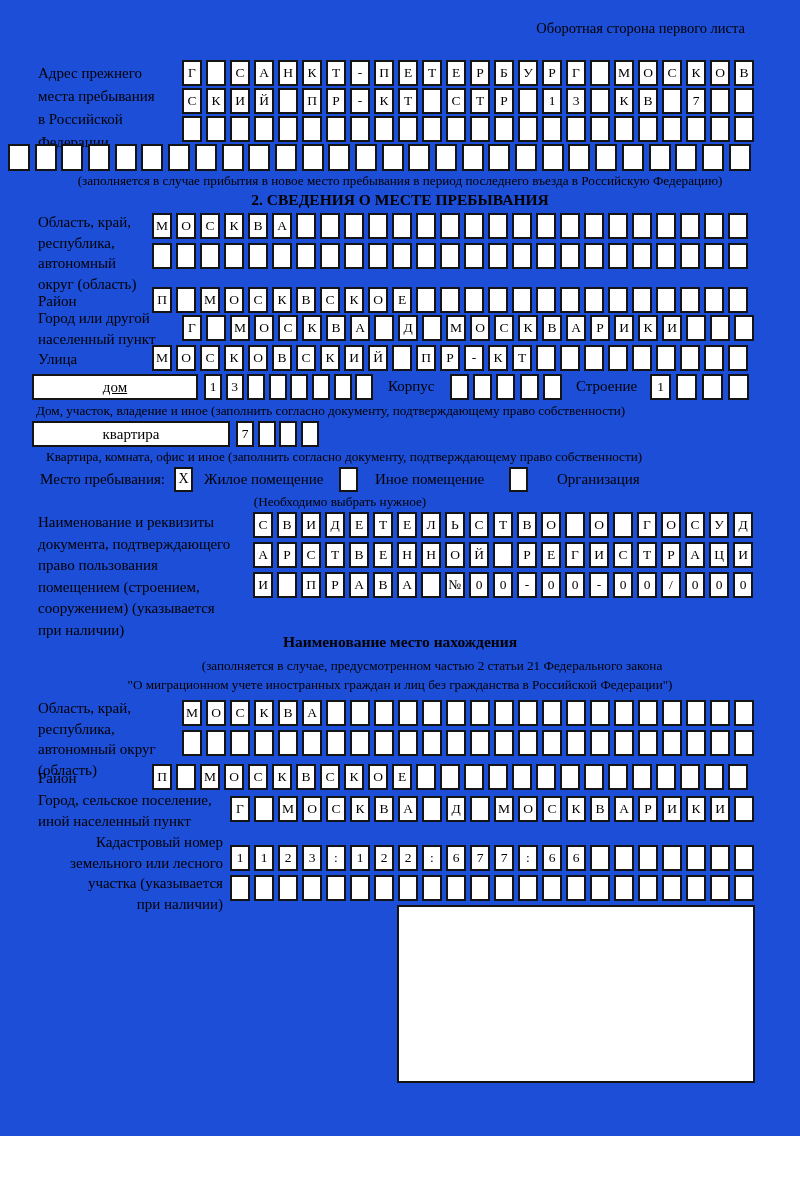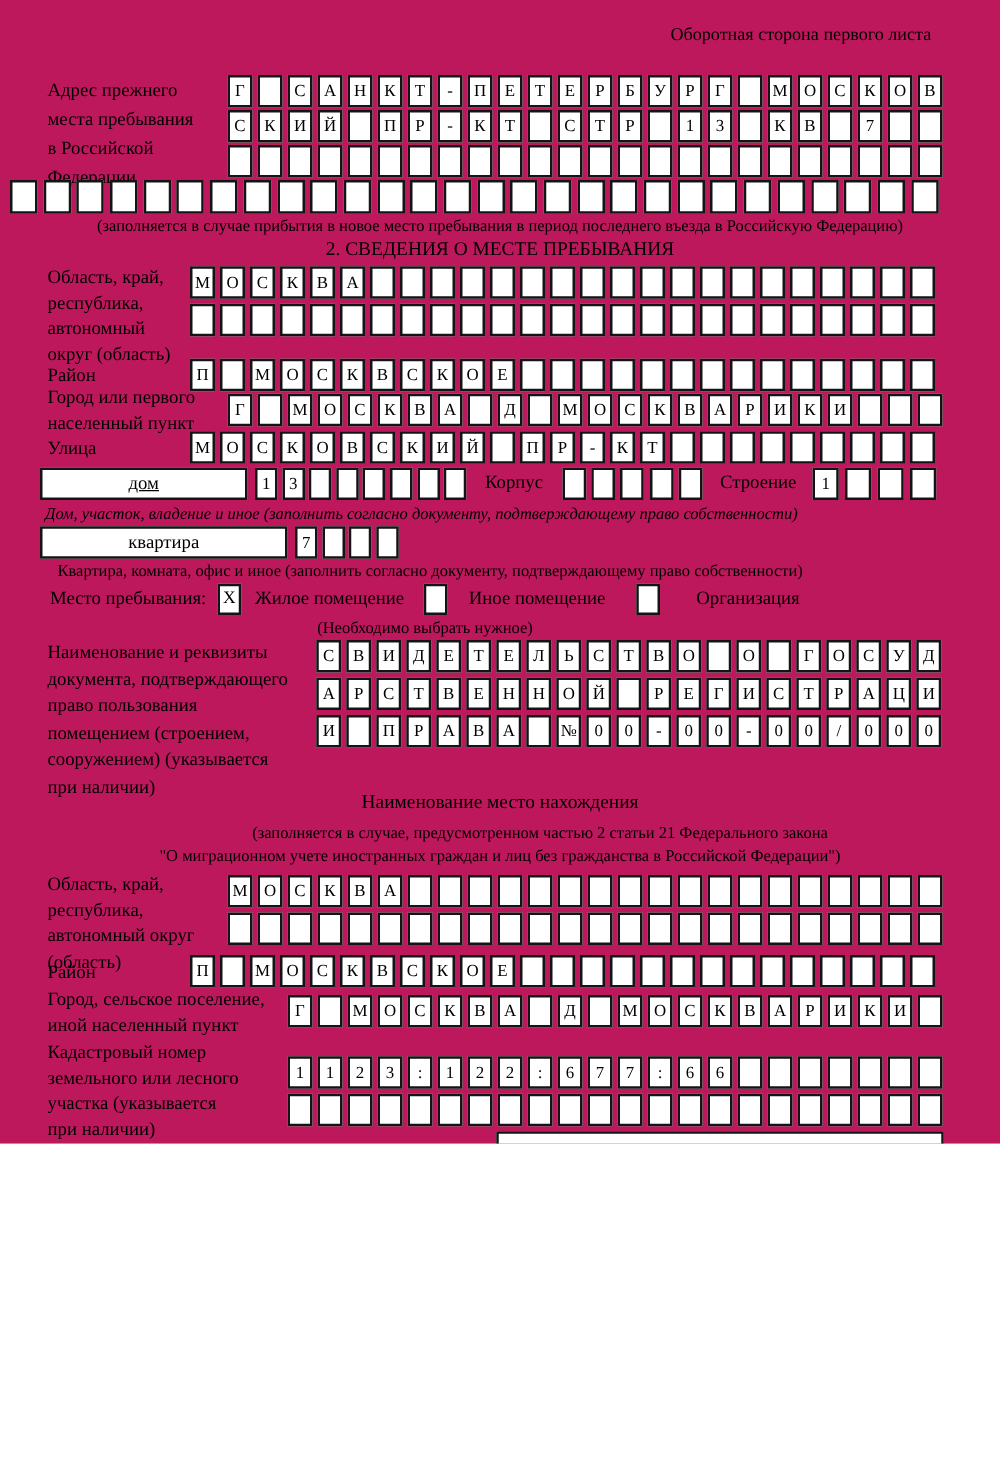--- a/index.html
+++ b/index.html
@@ -1,23 +1,23 @@
 <!DOCTYPE html>
 <html><head>
 <meta charset="utf-8">
 <style>
   html,body{margin:0;padding:0;background:#fff;}
-  .page{position:relative;width:800px;height:915px;background:#be185d;overflow:hidden;
+  .page{position:relative;width:800px;height:1136px;background:#1d4ed8;overflow:hidden;
         font-family:"Liberation Serif", serif;color:#000;}
   .abs{position:absolute;}
   .label{font-size:15px;line-height:20.5px;white-space:pre-line;}
   .label.lh23{line-height:23px;}
   .note{font-size:13.2px;}
   .center{left:0;width:100%;text-align:center;}
-  .title{font-size:15.5px;font-weight:normal;}
+  .title{font-size:15.5px;font-weight:bold;}
   .cellrow{position:absolute;display:flex;flex-wrap:nowrap;}
   .cell{flex:none;display:inline-block;box-sizing:border-box;width:20px;height:26px;
         border:2px solid #141414;margin-right:4px;text-align:center;
         font-size:13.5px;line-height:21px;font-family:"Liberation Serif", serif;background:#fff;}
   .p27 .cell{width:22px;height:27px;margin-right:4.7px;}
   .p21 .cell{width:18px;margin-right:3.6px;}
   .p23 .cell{width:19px;margin-right:4.2px;}
   .p26s .cell{width:21px;margin-right:5px;}
   .boxfield{position:absolute;box-sizing:border-box;border:2px solid #141414;height:26px;
             text-align:center;font-size:15px;line-height:22px;background:#fff;}
@@ -229,21 +229,21 @@
       <span class="cell"></span>
       <span class="cell"></span>
       <span class="cell"></span>
       <span class="cell"></span>
       <span class="cell"></span>
       <span class="cell"></span>
       <span class="cell"></span>
       <span class="cell"></span>
     </div>
 
-  <div class="abs label" style="left:38px;top:308px;width:145px;">Город или первого
+  <div class="abs label" style="left:38px;top:308px;width:145px;">Город или другой
 населенный пункт</div>
   <div class="cellrow" style="left:182px;top:315px;">
       <span class="cell">Г</span>
       <span class="cell"></span>
       <span class="cell">М</span>
       <span class="cell">О</span>
       <span class="cell">С</span>
       <span class="cell">К</span>
       <span class="cell">В</span>
       <span class="cell">А</span>
@@ -313,21 +313,21 @@
       <span class="cell"></span>
       <span class="cell"></span>
     </div>
   <div class="abs label" style="left:576px;top:376px;">Строение</div>
   <div class="cellrow p26s" style="left:650px;top:374px;">
       <span class="cell">1</span>
       <span class="cell"></span>
       <span class="cell"></span>
       <span class="cell"></span>
     </div>
-  <div class="abs note" style="left:36px;top:403px;font-style:italic;">Дом, участок, владение и иное (заполнить согласно документу, подтверждающему право собственности)</div>
+  <div class="abs note" style="left:36px;top:403px;">Дом, участок, владение и иное (заполнить согласно документу, подтверждающему право собственности)</div>
 
   <div class="boxfield" style="left:32px;top:421px;width:198px;">квартира</div>
   <div class="cellrow p21" style="left:236px;top:421px;">
       <span class="cell">7</span>
       <span class="cell"></span>
       <span class="cell"></span>
       <span class="cell"></span>
     </div>
   <div class="abs note" style="left:36px;top:449px;margin-left:10px;">Квартира, комната, офис и иное (заполнить согласно документу, подтверждающему право собственности)</div>
 
@@ -526,21 +526,21 @@
       <span class="cell">К</span>
       <span class="cell">В</span>
       <span class="cell">А</span>
       <span class="cell">Р</span>
       <span class="cell">И</span>
       <span class="cell">К</span>
       <span class="cell">И</span>
       <span class="cell"></span>
     </div>
 
-  <div class="abs label" style="left:38px;top:832px;width:185px;">Кадастровый номер
+  <div class="abs label" style="left:38px;top:832px;width:185px;text-align:right;">Кадастровый номер
 земельного или лесного
 участка (указывается
 при наличии)</div>
   <div class="cellrow" style="left:230px;top:845px;">
       <span class="cell">1</span>
       <span class="cell">1</span>
       <span class="cell">2</span>
       <span class="cell">3</span>
       <span class="cell">:</span>
       <span class="cell">1</span>

